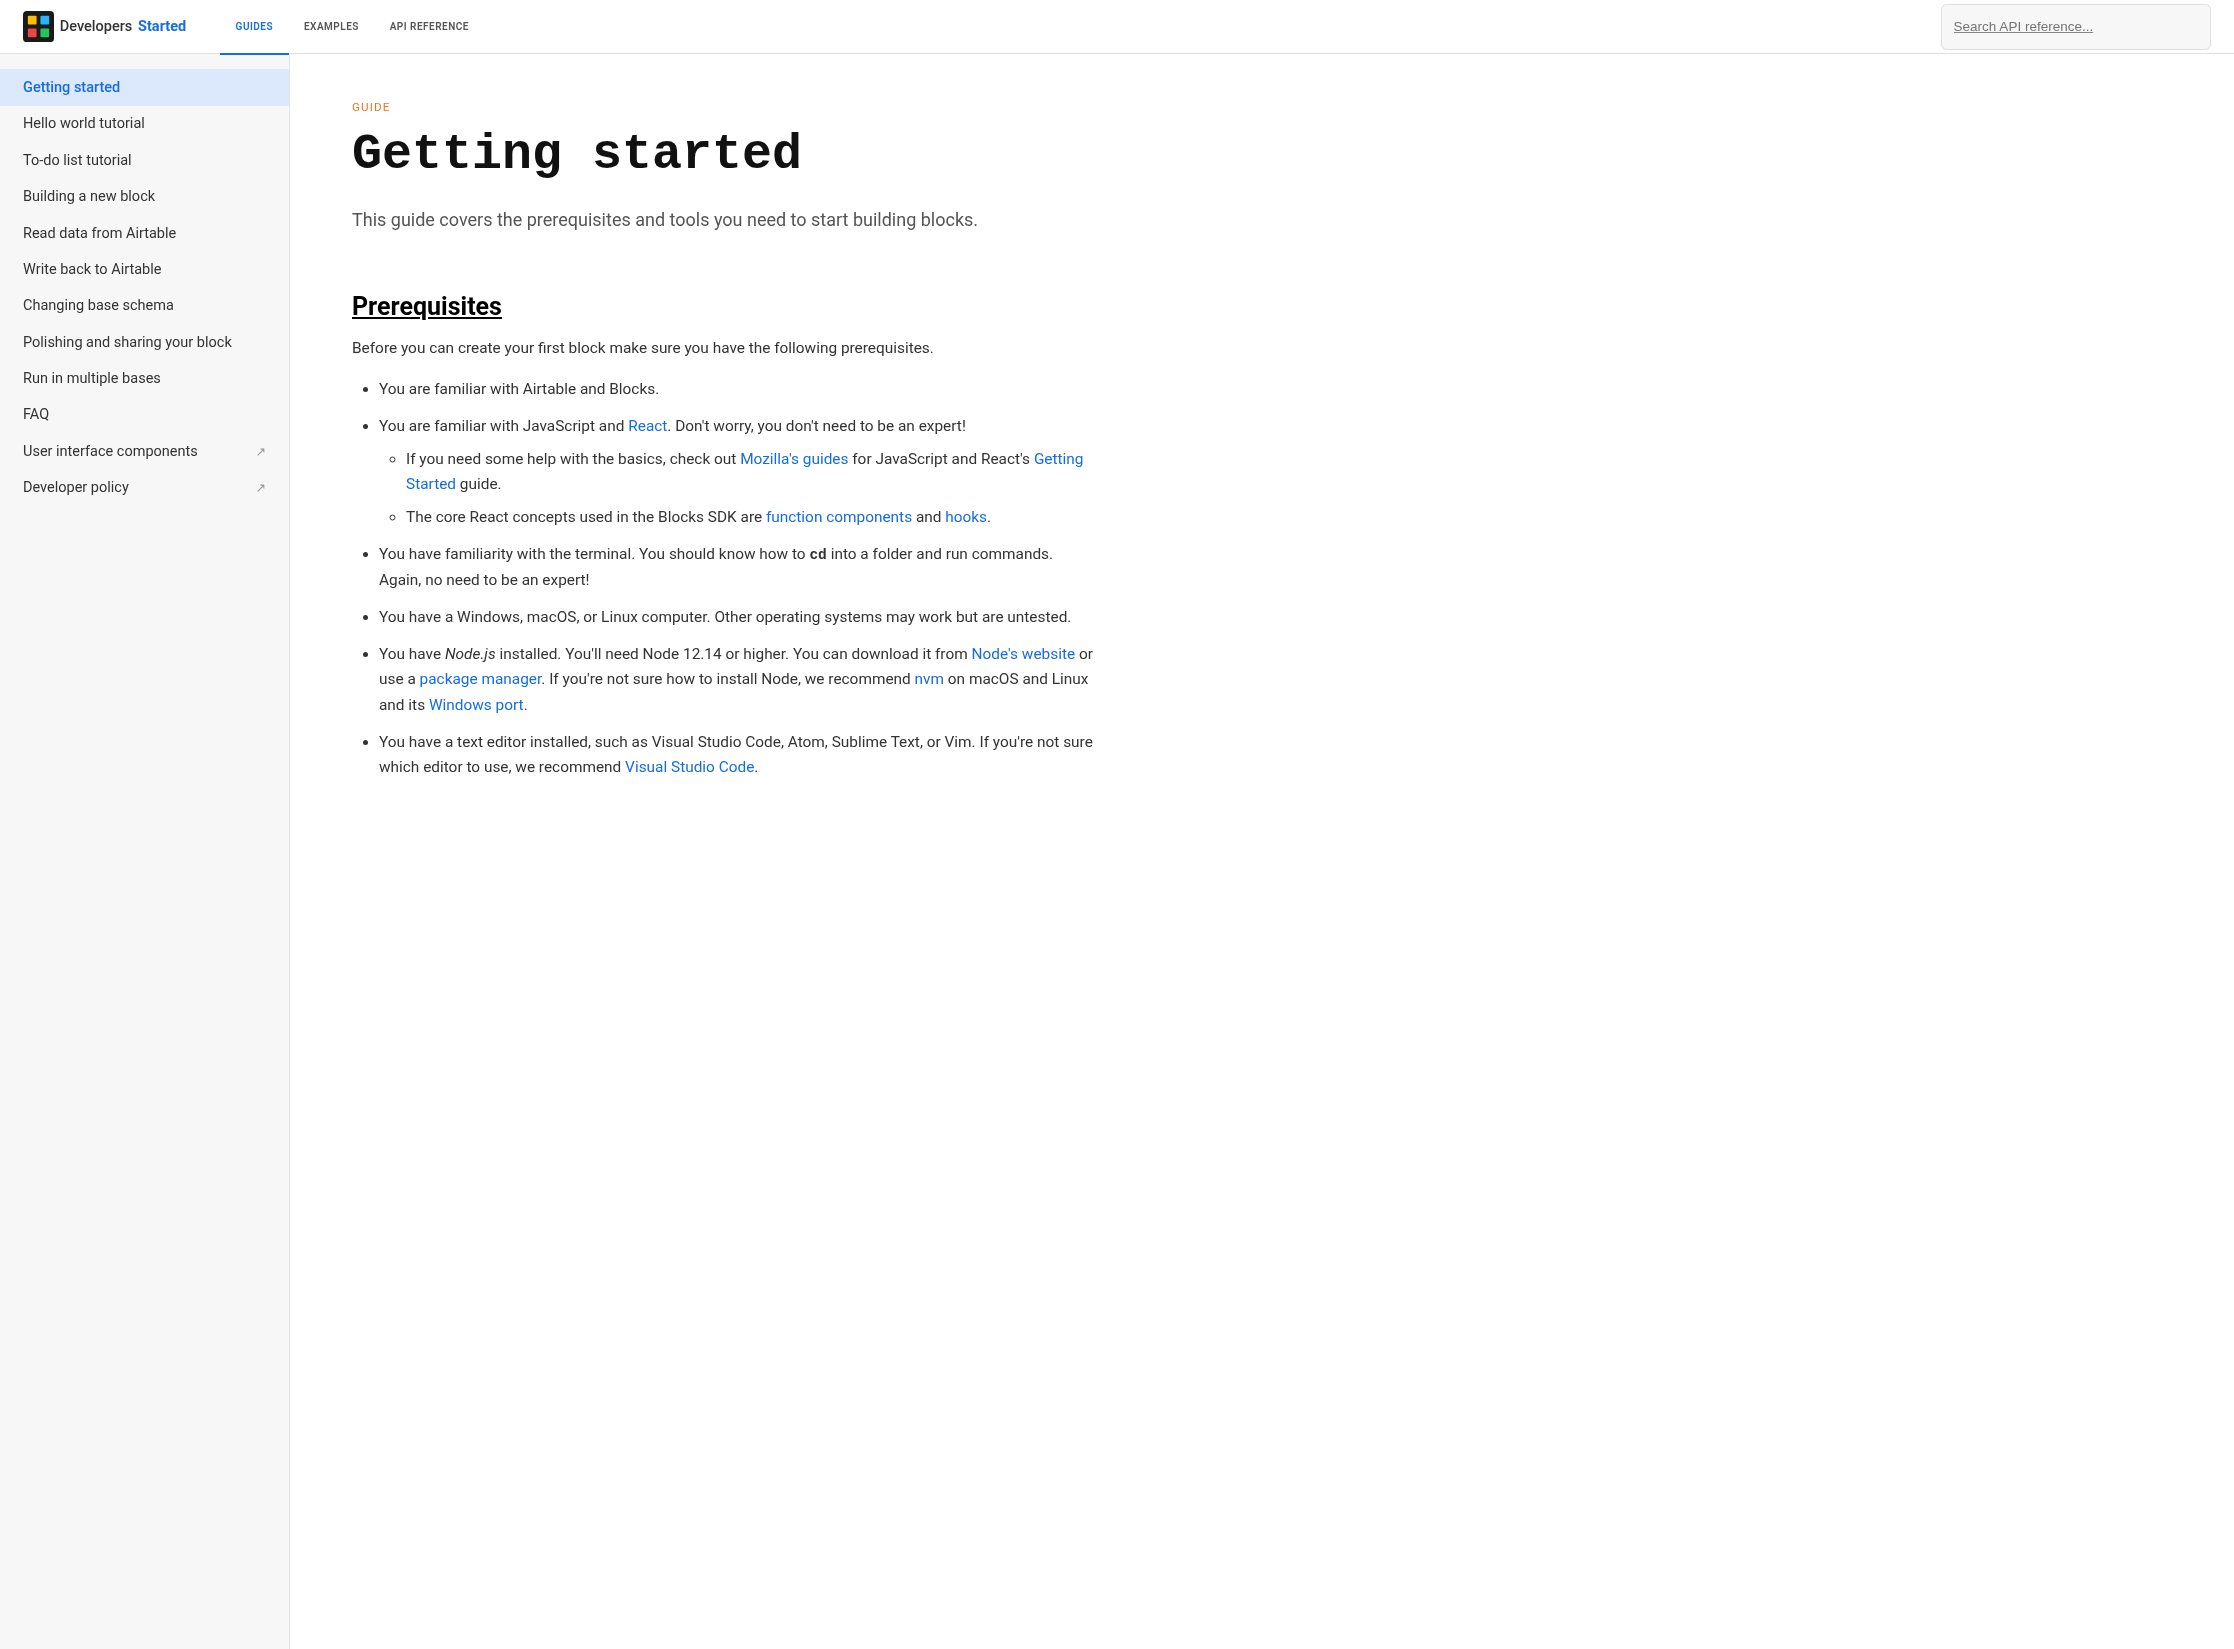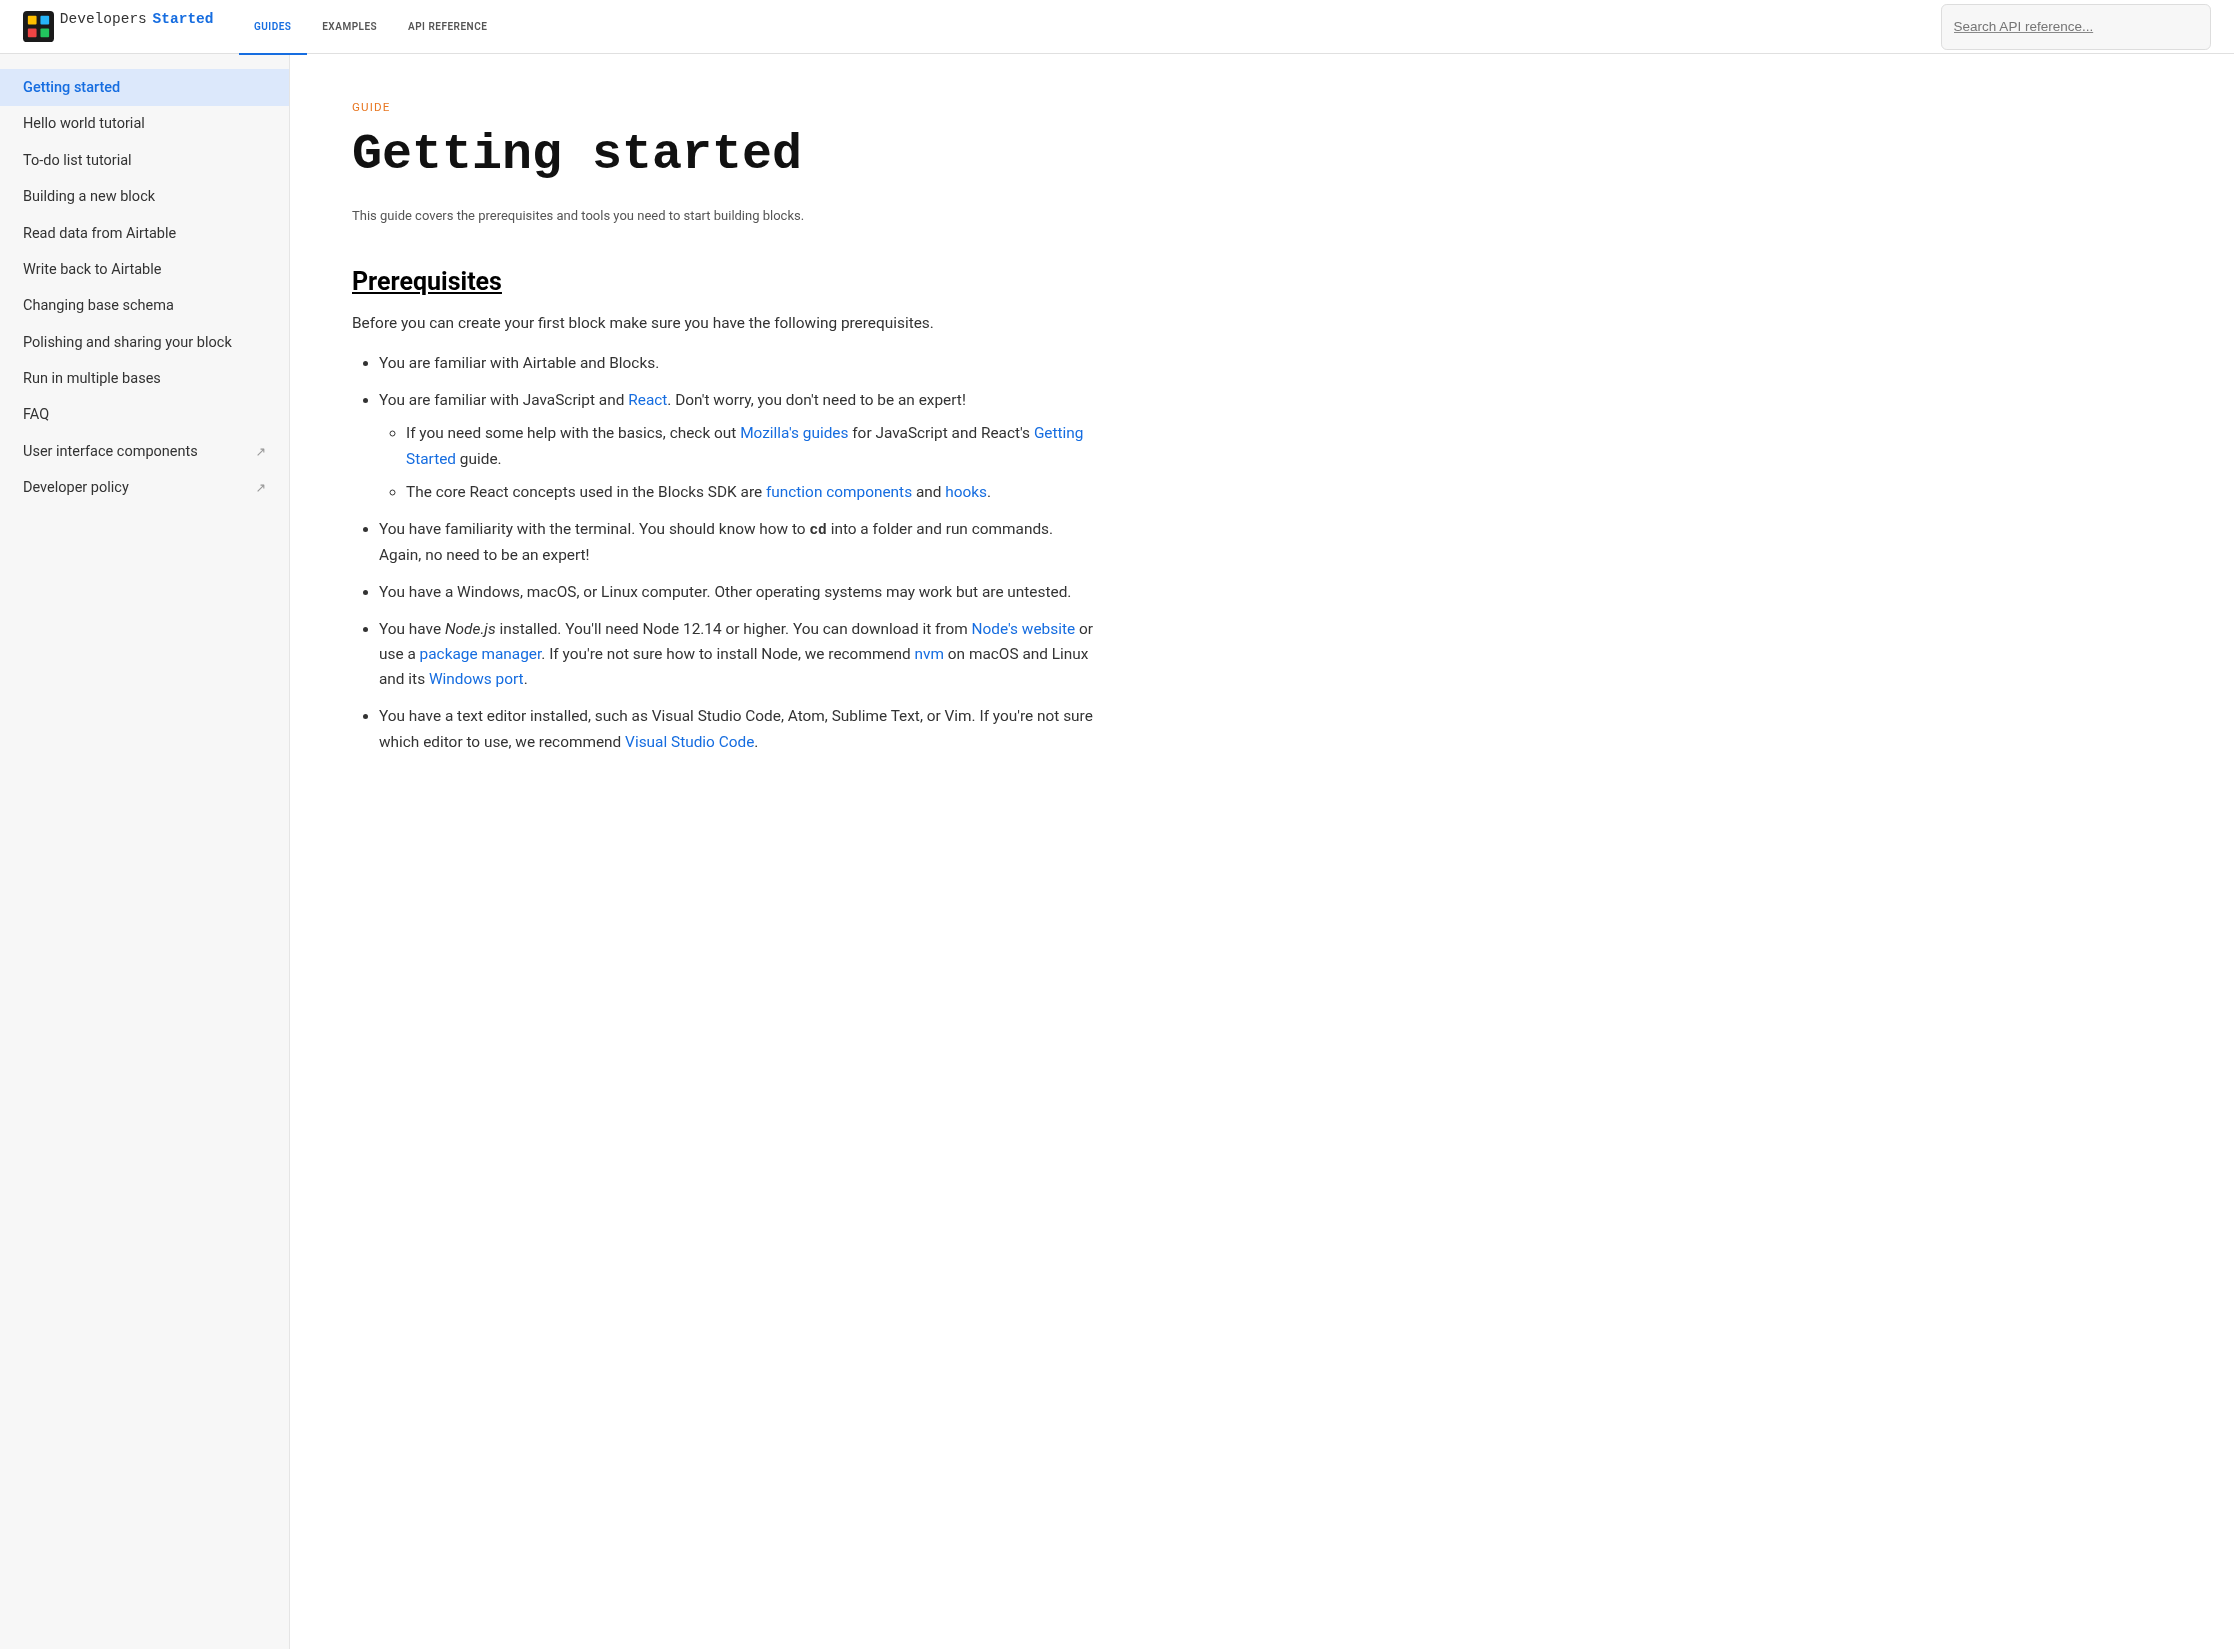--- a/index.html
+++ b/index.html
@@ -3,21 +3,21 @@
   <meta charset="utf-8">
   <style>
     * { box-sizing: border-box; margin: 0; padding: 0; }
     body { font-family: -apple-system, BlinkMacSystemFont, 'Segoe UI', Roboto, sans-serif; font-size: 15.4px; color: #2d2d2d; background: #fff; display: flex; flex-direction: column; min-height: 100vh; }
 
     
     .top-nav {
       display: flex; align-items: center; height: 54px; padding: 0 23px;
       border-bottom: 1px solid #e0e0e0; background: #fff; position: sticky; top: 0; z-index: 100;
     }
-    .logo-area { display: flex; align-items: flex-start; gap: 5.8px; margin-right: 25px; font-family: Liberation Mono, monospace; }
+    .logo-area { display: flex; align-items: center; gap: 5.8px; margin-right: 34px; }
     .logo-icon { width: 31px; height: 31px; }
     .logo-developers { font-size: 14.5px; color: #333; font-weight: 500; }
     .logo-blocks { font-size: 14.5px; color: #166de0; font-weight: 700; }
     .nav-links { display: flex; align-items: center; gap: 0; }
     .nav-link {
       padding: 0 15.4px; height: 54px; display: flex; align-items: center;
       font-size: 10px; font-weight: 600; color: #555; text-decoration: none;
       letter-spacing: 0.05em; text-transform: uppercase; cursor: pointer;
       border-bottom: 2.9px solid transparent; position: relative; top: 1px;
     }
@@ -49,21 +49,21 @@
     
     .main-content { flex: 1; padding: 46px 62px; max-width: 869px; }
     .guide-label {
       font-size: 11.6px; font-weight: 400; color: #e87722; letter-spacing: 0.1em;
       text-transform: uppercase; margin-bottom: 11.6px;
     }
     .page-title {
       font-family: 'Courier New', Courier, monospace; font-size: 50px; font-weight: 700;
       color: #111; margin-bottom: 23px; line-height: 1.15;
     }
-    .page-subtitle { font-size: 13px; color: #555; margin-bottom: 41px; line-height: 1.5; }
+    .page-subtitle { font-size: 18px; color: #555; margin-bottom: 59px; line-height: 1.5; }
     .section-title { font-size: 25px; font-weight: 700; color: #000000; margin-bottom: 15.4px; margin-top: 7.7px; text-decoration: underline; }
     .section-intro { font-size: 15.4px; color: #333; margin-bottom: 15.4px; line-height: 1.6; }
 
     
     .outer-list { list-style: disc; padding-left: 27px; }
     .outer-list > li { margin-bottom: 11.6px; font-size: 15.4px; line-height: 1.65; color: #333; }
     .inner-list { list-style: circle; padding-left: 27px; margin-top: 7.7px; }
     .inner-list > li { margin-bottom: 7.7px; font-size: 15.4px; line-height: 1.65; color: #333; }
     a.content-link { color: #166de0; text-decoration: none; }
     code { font-family: 'Courier New', monospace; font-weight: 700; font-size: 14.5px; }

